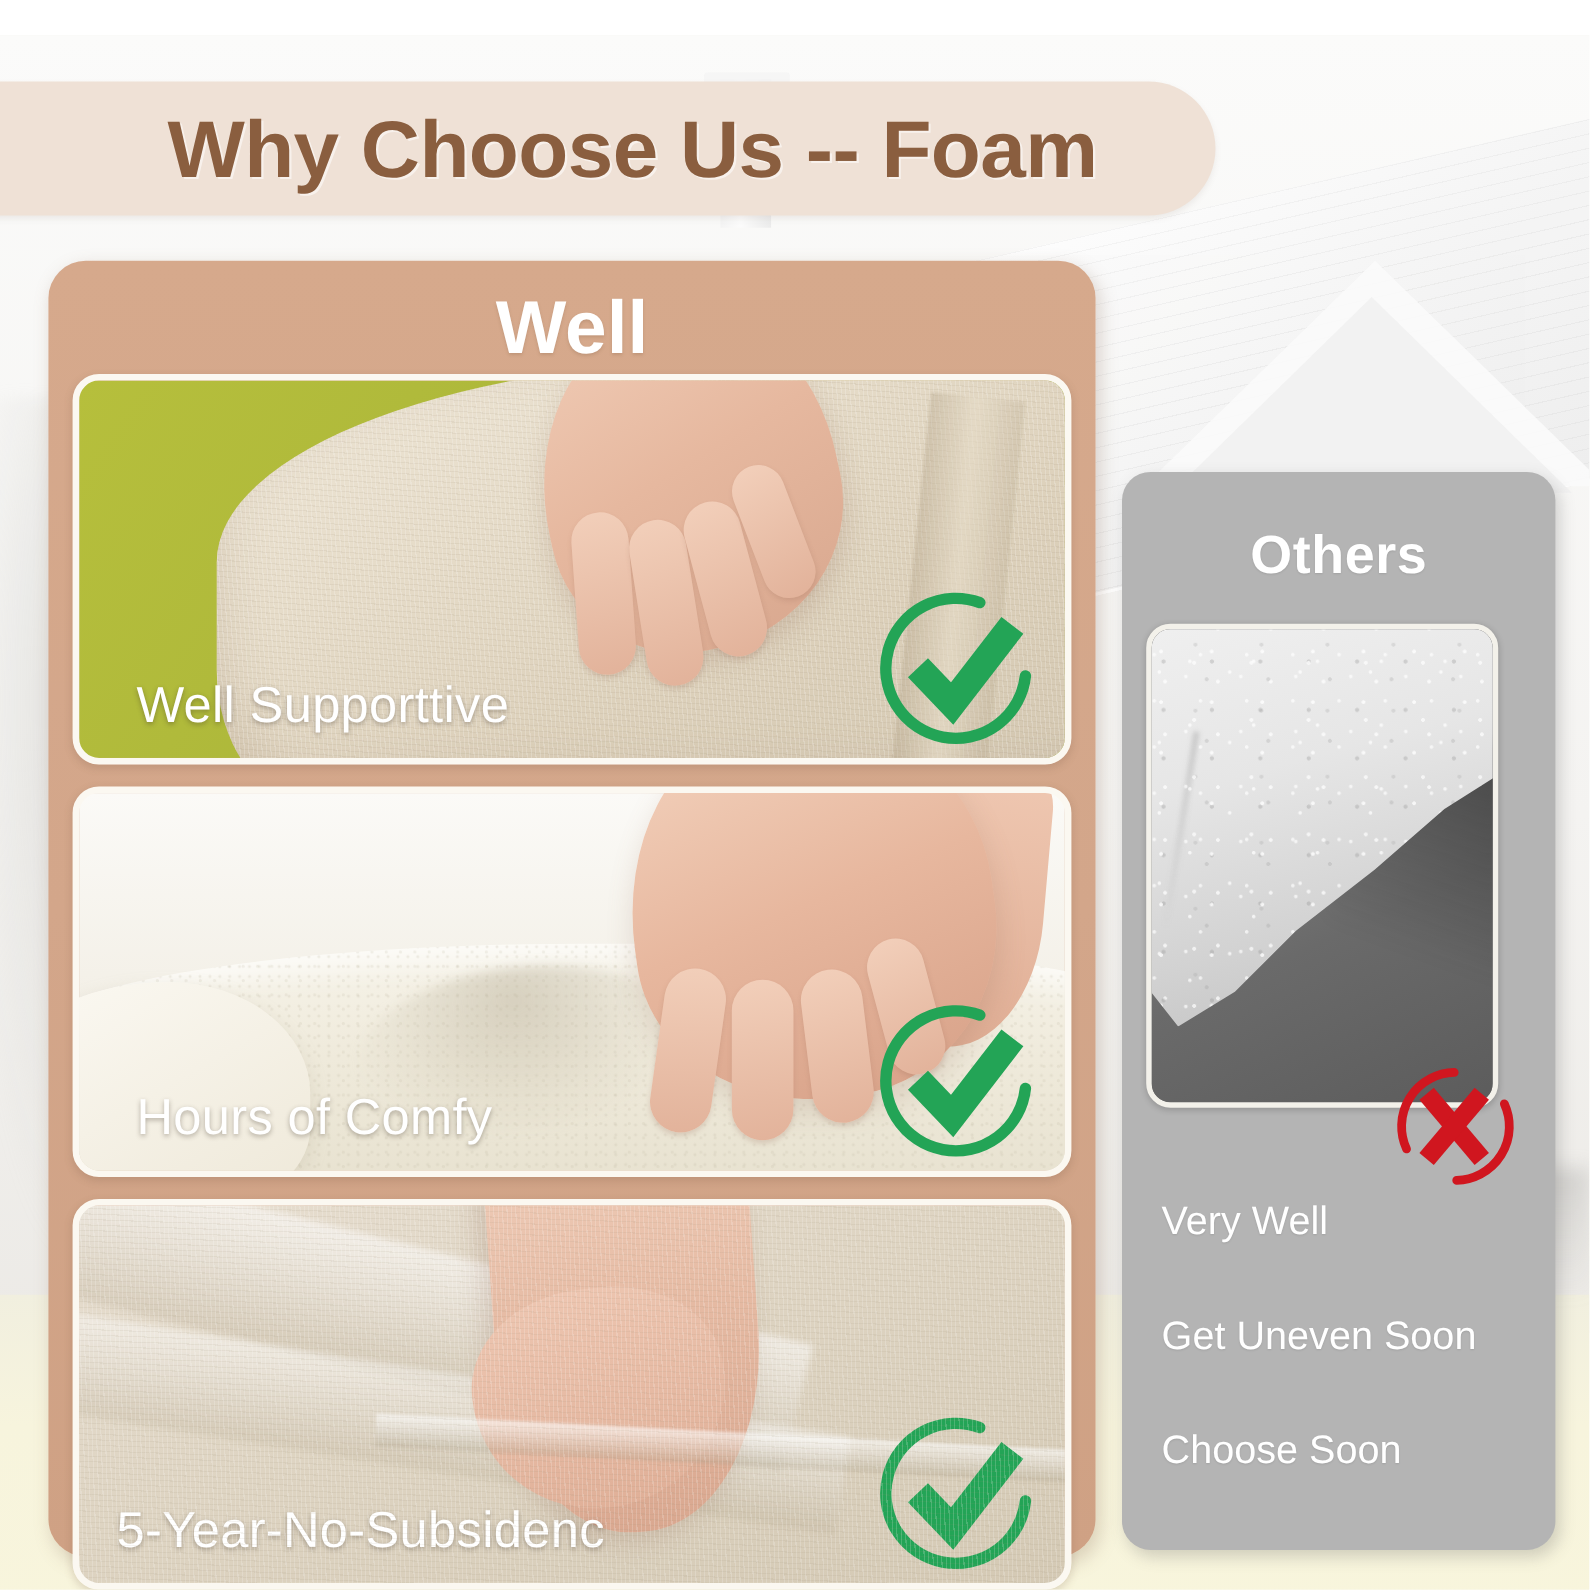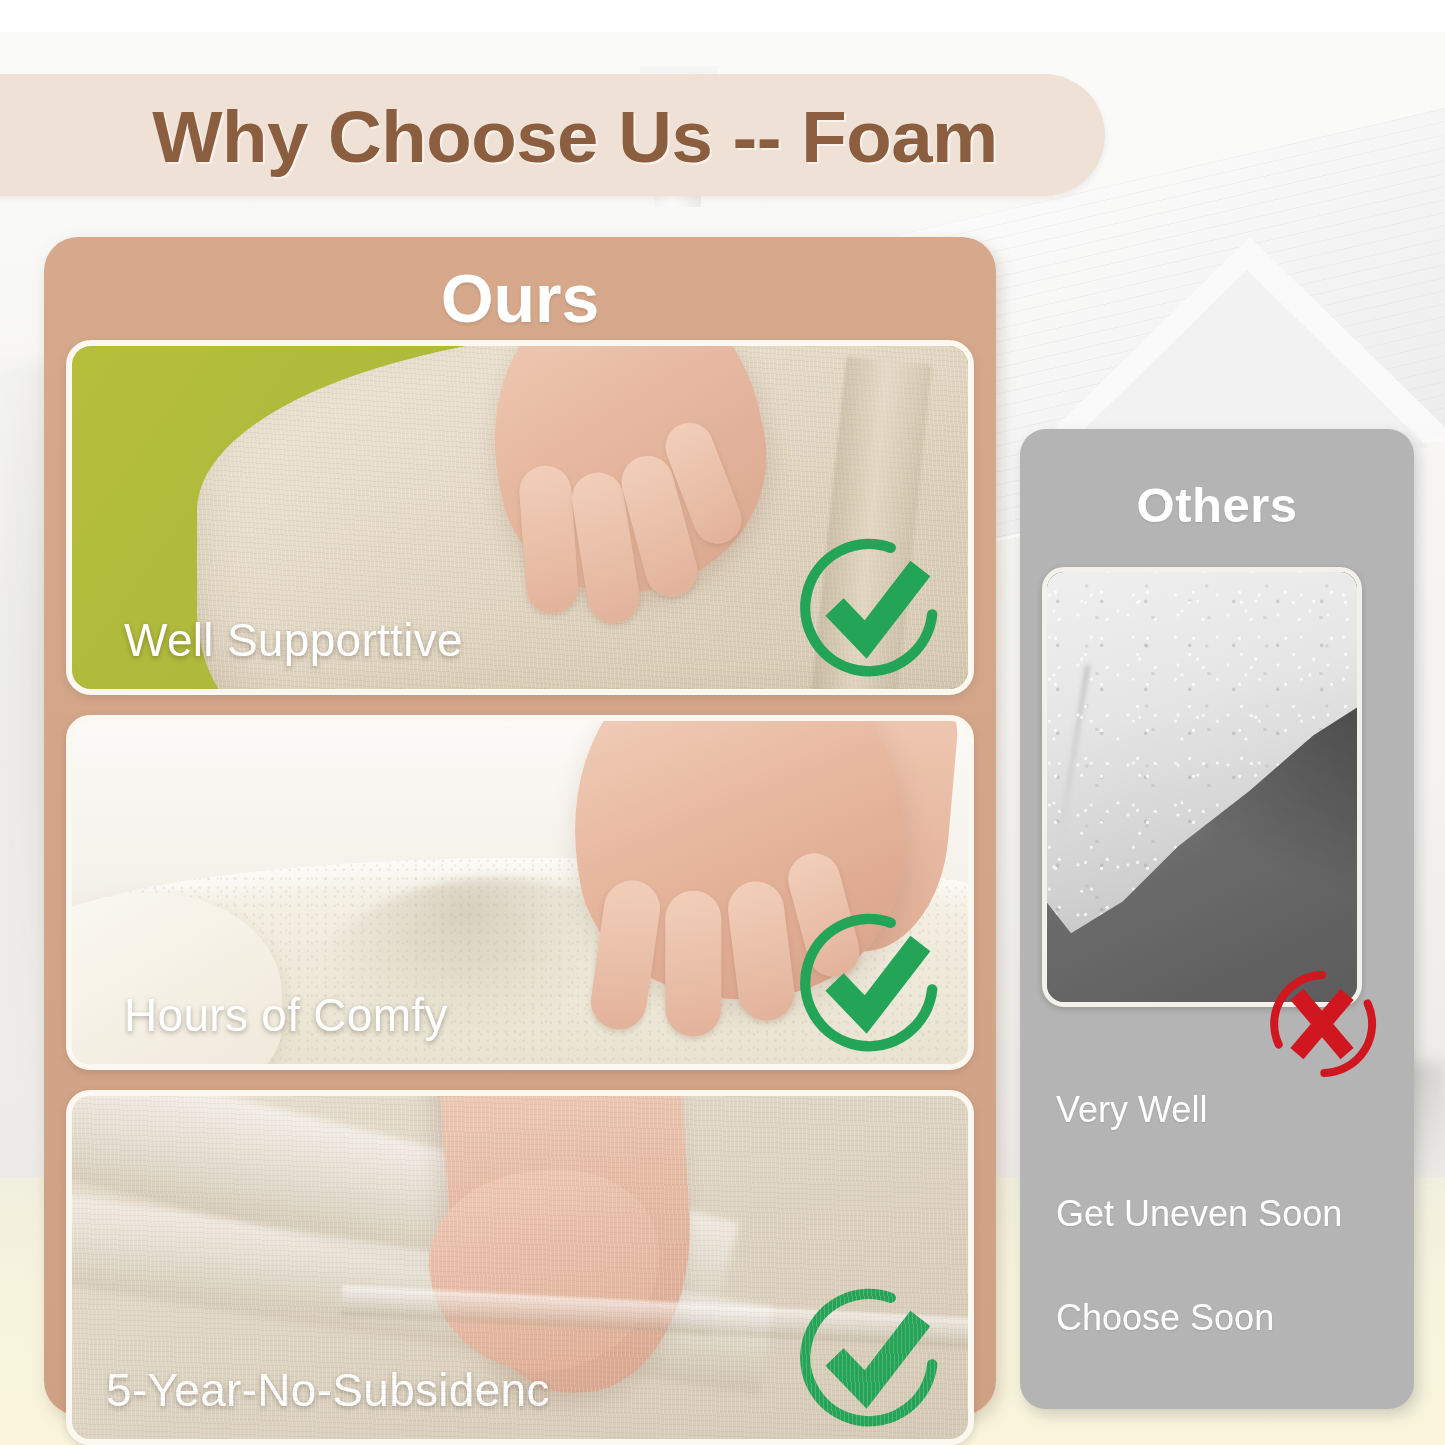--- a/index.html
+++ b/index.html
@@ -245,21 +245,21 @@
     bottom: 22px;
     font-size: 46px;
     color: #ffffff;
     white-space: nowrap;
     text-shadow: 0 2px 5px rgba(60,50,40,.38);
     letter-spacing: .3px;
   }
   .caption-3 { left: 34px; }
 
   
-  .p1 { background: linear-gradient(125deg, #b6bf3c 0%, #aab53a 55%, #9fae38 100%); border-radius: 25px; }
+  .p1 { background: linear-gradient(125deg, #b6bf3c 0%, #aab53a 55%, #9fae38 100%); }
   .p1-cushion {
     position:absolute; left: 14%; top: -6%;
     width: 96%; height: 118%;
     background: linear-gradient(155deg, #efe7d8 0%, #e6dcc9 32%, #dcd0ba 62%, #d2c6b0 100%);
     border-radius: 58% 22% 14% 10% / 46% 24% 18% 30%;
     box-shadow: inset 0 -24px 46px rgba(160,140,115,.28);
   }
   .p1-cushion::after {
     content:""; position:absolute; inset:0;
     background: repeating-linear-gradient(86deg,
@@ -461,21 +461,21 @@
     </svg>
 
     <div class="others-list">
       <div class="others-item">Very Well</div>
       <div class="others-item">Get Uneven Soon</div>
       <div class="others-item">Choose Soon</div>
     </div>
   </div>
 
   <div class="ours-panel">
-    <div class="ours-title">Ours</div>
+    <div class="ours-title">Well</div>
 
     <div class="photo-card card-1 p1">
       <div class="p1-cushion"></div>
       <div class="p1-seam"></div>
       <div class="p1-hand">
         <div class="finger p1-f1"></div>
         <div class="finger p1-f2"></div>
         <div class="finger p1-f3"></div>
         <div class="finger p1-f4"></div>
       </div>

